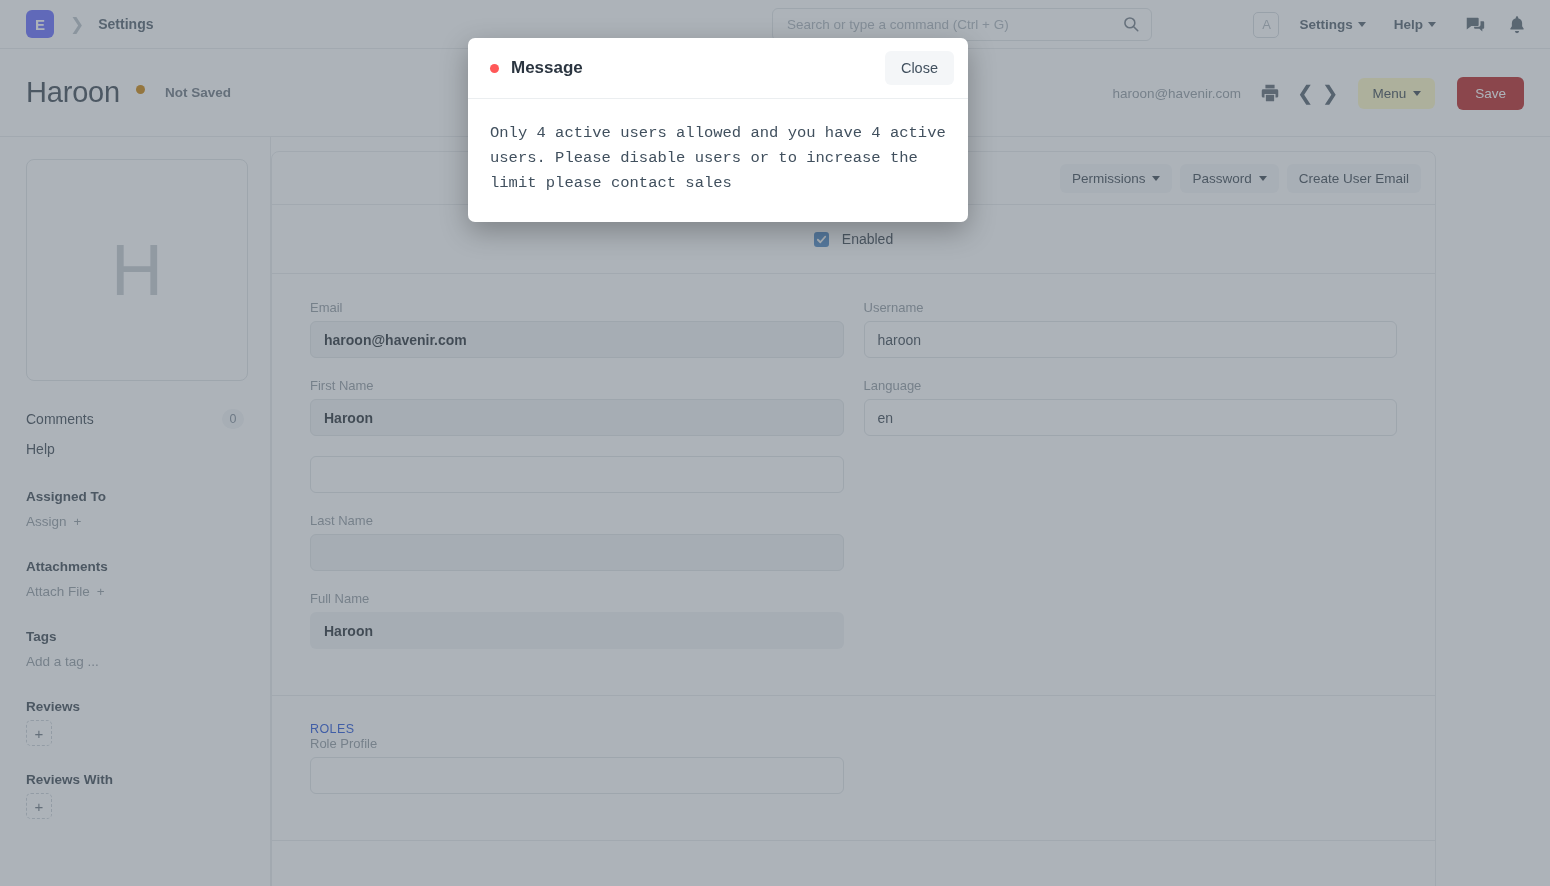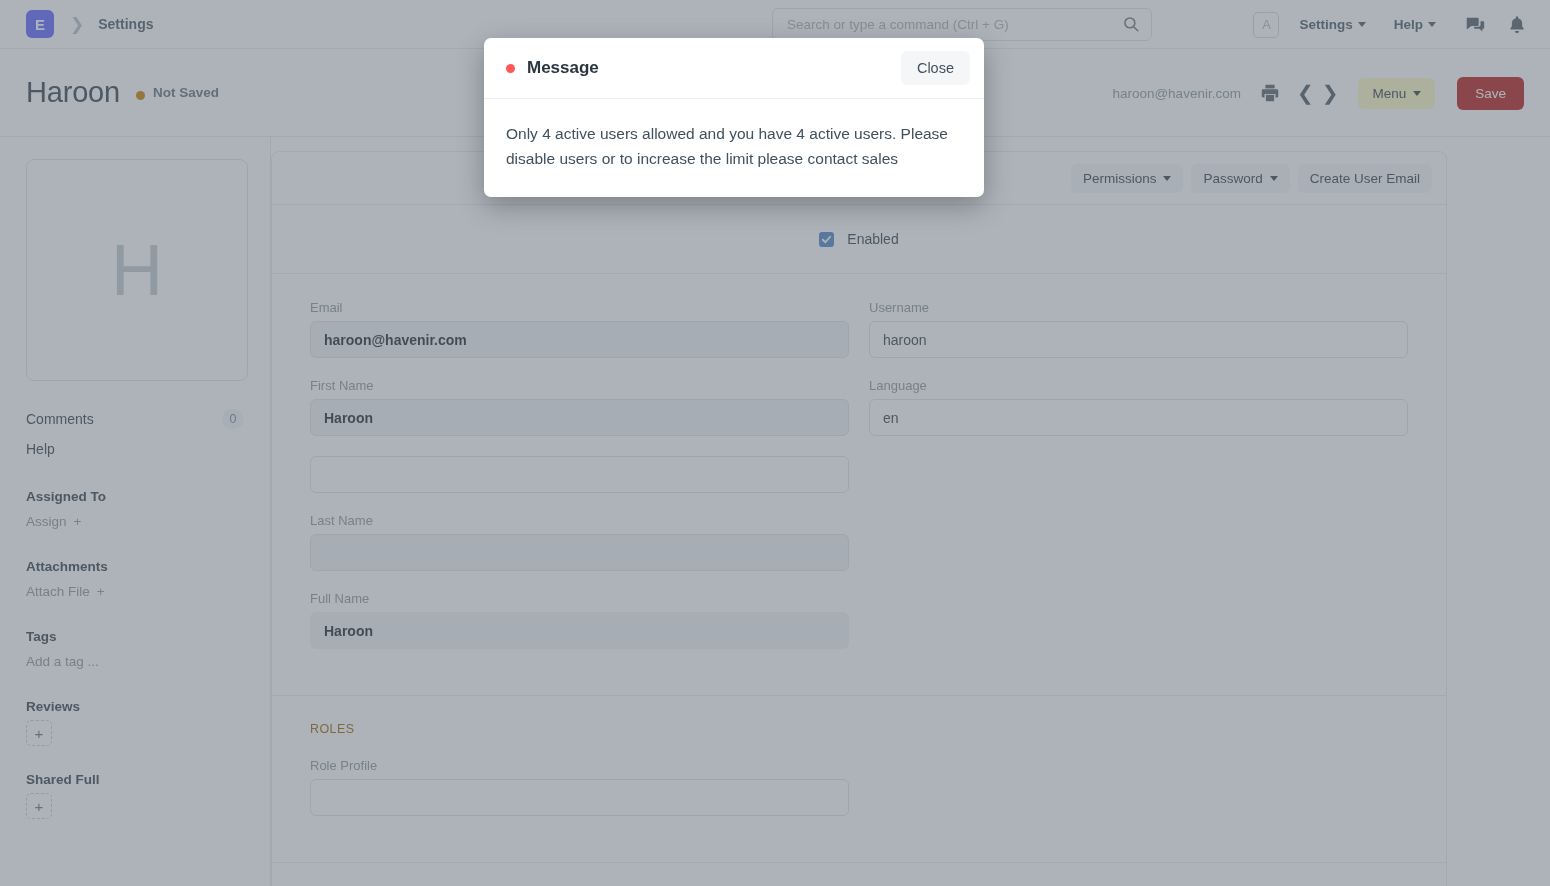--- a/index.html
+++ b/index.html
@@ -119,21 +119,21 @@
     padding: 0 26px 0 26px;
     position: relative;
   }
   .page-title {
     font-size: 29px;
     font-weight: normal;
     color: #36414c;
     letter-spacing: -0.2px;
   }
   .indicator {
-    display: flex; align-items: flex-end; gap: 8px;
+    display: flex; align-items: flex-start; gap: 20px;
     margin-left: 16px;
     font-size: 13.5px; font-weight: bold;
     color: #67717c;
   }
   .dot {
     width: 9px; height: 9px; border-radius: 50%;
     background: #cb8100;
     display: inline-block;
   }
   .head-right {
@@ -221,21 +221,21 @@
     border-radius: 5px;
     display: flex; align-items: center; justify-content: center;
     color: #67717c; font-size: 15px;
     margin-top: 6px;
     cursor: pointer;
   }
 
   
   .main {
     flex: 1 1 auto;
-    padding: 0 5px 0 0;
+    padding: 0 16px 0 0;
     overflow: hidden;
   }
   .form-card {
     margin: 14px 98px 0 0;
     border: 1px solid #e8ebed;
     border-radius: 8px;
     background: #fff;
     min-height: 760px;
   }
   .card-toolbar {
@@ -306,34 +306,33 @@
   }
   .select-wrap { position: relative; }
   .select-caret {
     position: absolute;
     right: 13px; top: 12px;
     color: #4c5a67;
     pointer-events: none;
   }
   .section-title {
     font-size: 12.5px;
-    color: #a16207;
+    color: #1d4ed8;
     letter-spacing: 0.4px;
-    margin-bottom: 22px;
   }
 
   
   .overlay {
     position: absolute; inset: 0;
     background: rgba(97, 110, 120, 0.52);
     z-index: 50;
   }
   .modal {
     position: absolute;
-    left: 484px; top: 38px;
+    left: 468px; top: 38px;
     width: 500px;
     background: #fff;
     border-radius: 7px;
     box-shadow: 0 9px 28px rgba(0,0,0,0.28);
     z-index: 60;
     overflow: hidden;
   }
   .modal-head {
     height: 61px;
     border-bottom: 1px solid #ebeef0;
@@ -358,20 +357,21 @@
     font-size: 14.5px;
     color: #41505e;
     padding: 9px 16px;
     cursor: pointer;
   }
   .modal-body {
     padding: 22px 22px 26px 22px;
     font-size: 15.5px;
     line-height: 1.62;
     color: #41505e;
+    font-family: Liberation Mono, monospace;
   }
 </style>
 </head>
 <body>
 
 <div id="app">
 
   <div class="navbar">
     <div class="brand-logo">E</div>
     <span class="nav-chevron">❯</span>
@@ -465,21 +465,21 @@
         <span>Attach File</span>
         <span>+</span>
       </div>
 
       <div class="side-heading">Tags</div>
       <div class="side-action">Add a tag ...</div>
 
       <div class="side-heading">Reviews</div>
       <div class="plus-sq">+</div>
 
-      <div class="side-heading">Shared Full</div>
+      <div class="side-heading">Reviews With</div>
       <div class="plus-sq">+</div>
     </div>
 
     <div class="main">
       <div class="form-card">
 
         <div class="card-toolbar">
           <button class="tb-btn">
             <span>Permissions</span>
             <i class="caret"></i>

